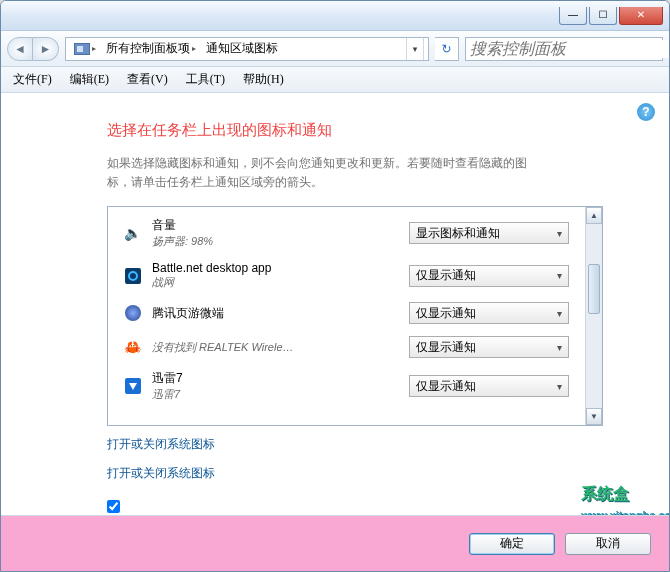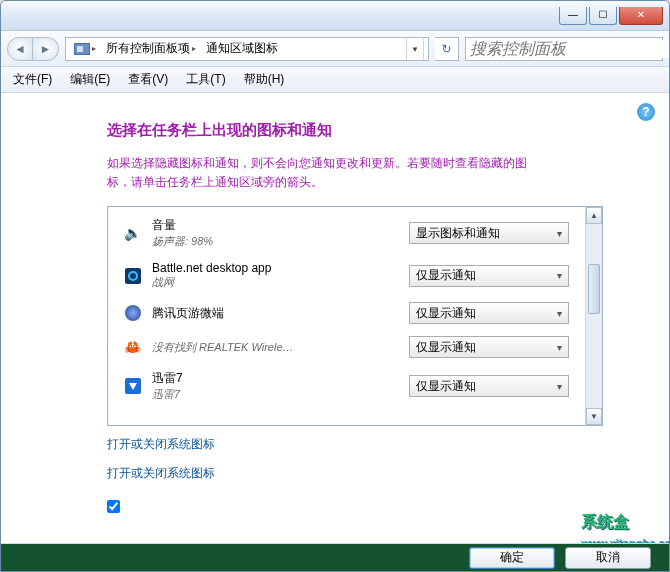--- a/index.html
+++ b/index.html
@@ -19,42 +19,42 @@
 .crumb { display: flex; align-items: center; gap: 2px; padding: 2px 4px; cursor: pointer; }
 .crumb .chv { font-size: 8px; color: #555; }
 .crumb-home-icon { width: 16px; height: 12px; background:#6a8fc4; border:1px solid #4a6fa4; position:relative; }
 .crumb-home-icon::after { content:""; position:absolute; left:2px; top:2px; width:6px; height:6px; background:#cfe0f5; }
 .bc-arrow { width: 18px; border-left:1px solid #cfd9e4; border-right:1px solid #cfd9e4; text-align:center; font-size:9px; color:#444; cursor:pointer; height:22px; line-height:22px; }
 .refresh { width: 24px; height: 24px; border:1px solid #a9b9c9; border-left:none; background:#fff; text-align:center; line-height:22px; color:#2a6ec0; cursor:pointer; }
 .searchbox { width: 198px; height: 24px; border: 1px solid #a9b9c9; background: #fff; display: flex; align-items: center; padding: 0 4px; }
 .searchbox input { flex:1; border:none; outline:none; font-size:16px; color:#888; font-style: italic; }
 .search-icon { color:#2a6ec0; font-size:13px; cursor:pointer; }
 .menubar { height: 26px; background: linear-gradient(#f6f9fc,#e9eff6); border-bottom: 1px solid #cfd9e4; display: flex; align-items: center; padding: 0 4px; gap: 2px; }
-.mitem { padding: 0 8px; cursor: pointer; }
+.mitem { padding: 0 8px; cursor: pointer; font-family: Liberation Serif, serif; }
 .content { flex: 1; padding: 12px 36px 8px 40px; overflow: hidden; position: relative; }
 .help-icon { position: absolute; right: 14px; top: 10px; width: 18px; height: 18px; border-radius: 50%; background: radial-gradient(#7ec7f7,#2a8ed4); color: #fff; font-weight: bold; font-size: 12px; text-align: center; line-height: 18px; cursor:pointer; }
-.page-title { color: #a21caf; font-size: 15px; font-weight: 700; margin: 16px 66px 14px 66px; }
-.page-desc { margin: 0 96px 14px 66px; line-height: 1.6; color: #a21caf; }
+.page-title { color: #ef4444; font-size: 15px; font-weight: 400; margin: 16px 66px 14px 66px; }
+.page-desc { margin: 0 96px 14px 66px; line-height: 1.6; color: #737373; }
 .list-frame { margin: 0 30px 10px 66px; border: 1px solid #9fb2c6; height: 220px; display:flex; }
 .list-inner { flex:1; overflow: hidden; padding: 4px 0; }
 .lrow { display: flex; align-items: center; padding: 6px 16px; gap: 10px; }
 .lico { width: 18px; height: 18px; flex-shrink: 0; display: flex; align-items: center; justify-content: center; font-size: 14px; }
 .ltxt { flex: 1; }
 .lname { color: #000; font-size: 12px; }
 .lsub { color: #6a6a6a; font-size: 11px; font-style: italic; }
 .lsel { width: 160px; height: 22px; border: 1px solid #abadb3; background: linear-gradient(#fefefe,#e9e9e9); display: flex; align-items: center; padding: 0 6px; position: relative; cursor: pointer; }
 .lsel::after { content: "▾"; position: absolute; right: 6px; font-size: 10px; color: #555; }
 .scrollbar { width: 17px; background: #e8edf3; border-left: 1px solid #cdd7e1; display:flex; flex-direction:column; }
 .sb-btn { height: 17px; background: linear-gradient(#fefefe,#d8e2ec); border: 1px solid #b0bfcf; font-size: 8px; text-align: center; line-height: 15px; cursor:pointer; color:#456; }
 .sb-track { flex:1; position:relative; }
 .sb-thumb { position:absolute; left:2px; right:2px; top:40px; height:50px; background: linear-gradient(to right,#e6eef6,#c6d6e6); border:1px solid #9db3c9; border-radius:2px; cursor:pointer; }
 .link { color:#0b5394; cursor:pointer; margin: 0 0 12px 66px; display:inline-block; }
 .check-line { margin: 6px 0 0 66px; display:flex; align-items:center; gap:6px; }
 .check-line input { width:13px; height:13px; }
-.footer { height: 28px; border-top: 1px solid #cfd9e4; background: #14532d; display:flex; align-items:center; justify-content:flex-end; padding:0 18px; gap:10px; }
+.footer { height: 56px; border-top: 1px solid #cfd9e4; background: #f9a8d4; display:flex; align-items:center; justify-content:flex-end; padding:0 18px; gap:10px; }
 .btn { width: 86px; height: 22px; border: 1px solid #8a9bab; background: linear-gradient(#fefefe,#e4e9ef); border-radius:3px; cursor:pointer; font-size:12px; }
 .btn.primary { border-color:#3c7fb1; box-shadow: 0 0 0 1px #a1d0f3 inset; }
 .watermark { position:absolute; right:-12px; bottom:-8px; font-size:16px; color:#0a5; font-weight:bold; text-shadow:1px 1px #046; pointer-events:none; opacity:.85; }
 .wm-sub { font-size:11px; color:#08a; }
 .ico-vol::before { content:"🔈"; color:#777; }
 .ico-bnet { width:16px; height:16px; background:#0b3b6b; border-radius:2px; position:relative; overflow:hidden; }
 .ico-bnet::after { content:""; position:absolute; left:3px; top:3px; width:10px; height:10px; border:2px solid #3fb6ff; border-radius:50%; box-sizing:border-box; }
 .ico-tc { width:16px; height:16px; border-radius:50%; background: radial-gradient(#8af,#248); }
 .ico-rt::before { content:"🦀"; font-size:14px; }
 .ico-xl { width:16px; height:16px; background:#1a6fd6; border-radius:2px; display:flex; align-items:center; justify-content:center; }

